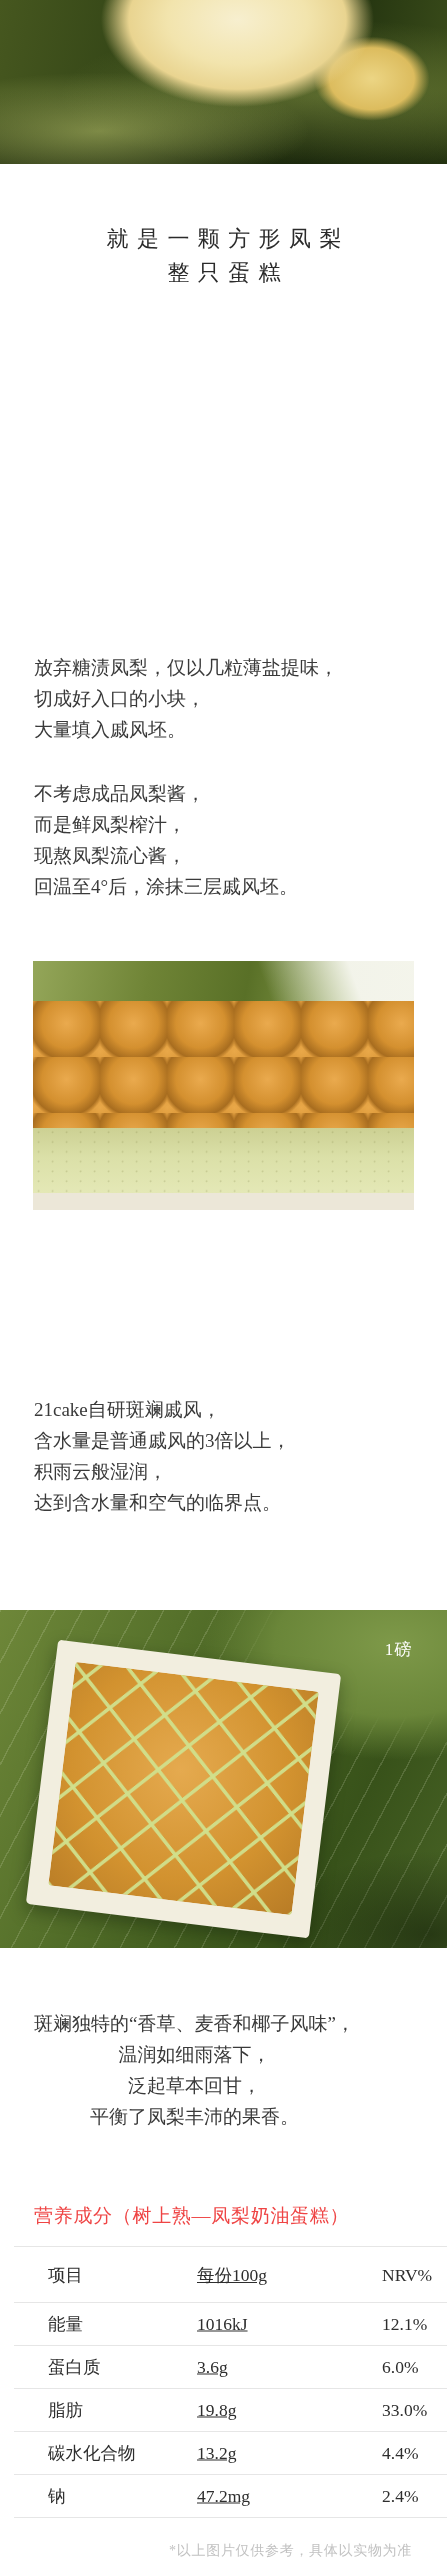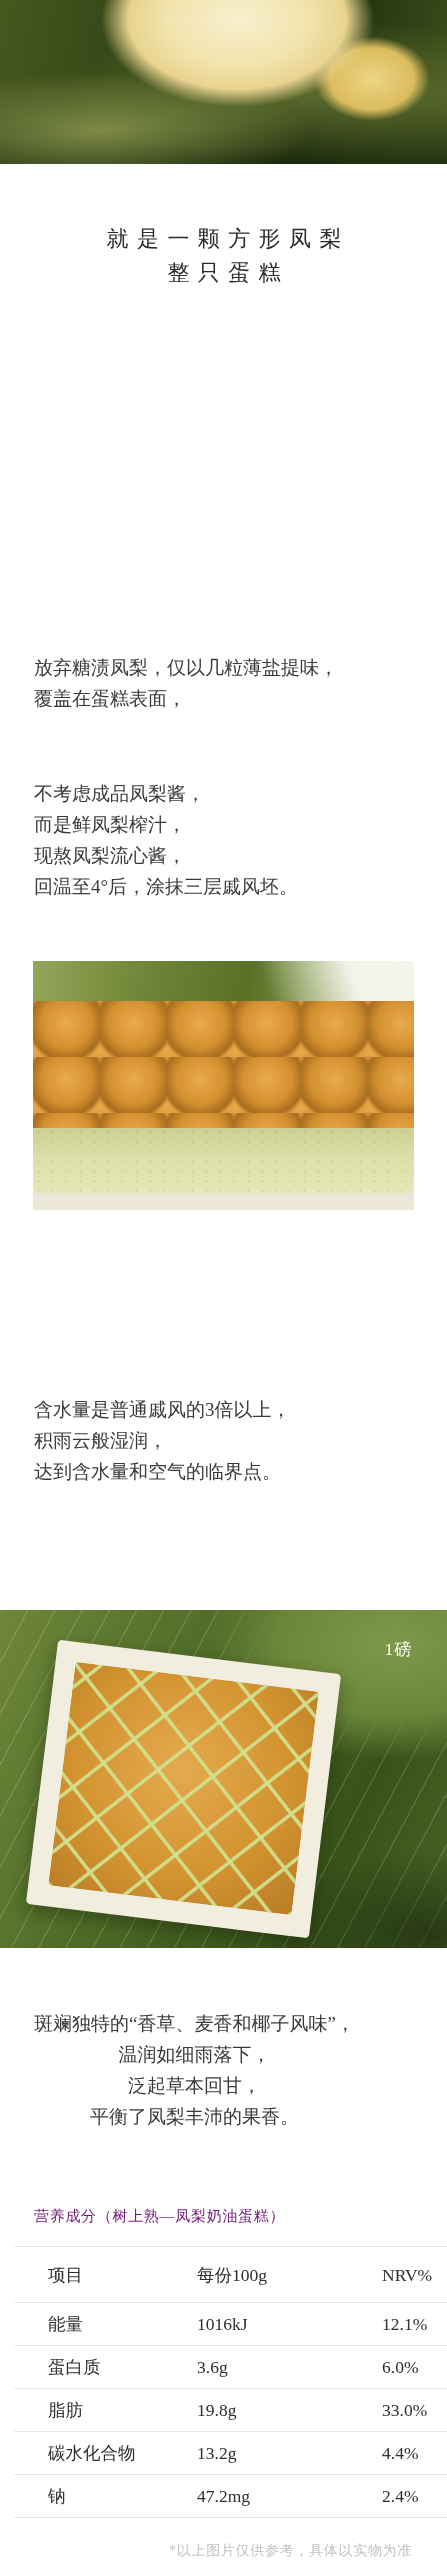--- a/index.html
+++ b/index.html
@@ -84,30 +84,30 @@
   
   .headline { position:absolute; left:0; top:222px; width:448px; text-align:center;
     color:#2b2b2b; font-size:22px; line-height:34px; letter-spacing:8.4px; padding-left:8.4px; }
   .para { position:absolute; left:34px; color:#3a3a3a; font-size:19px; line-height:31px; }
   #para1 { top:652px; }
   #para2 { top:778px; }
   #para3 { top:1268px; }
   #para4 { top:1394px; }
   #para5 { top:2008px;text-align:center; }
 
-  .nutrition-title { position:absolute; left:34px; top:2203px; color:#701a75;
-    font-size:15px; line-height:26.6px; letter-spacing:0.7px; }
+  .nutrition-title { position:absolute; left:34px; top:2203px; color:#ef4444;
+    font-size:19px; line-height:26.6px; letter-spacing:0.7px; }
 
   .ntable { position:absolute; left:14px; top:2246px; width:448px; border-top:0.7px solid #e6e6e6; }
   .nrow { position:relative; width:448px; height:43px; border-bottom:0.7px solid #e6e6e6;
     font-size:17.5px; color:#2e2e2e; }
   .nrow.nhead { height:56px; }
   .ncell { position:absolute; top:50%; transform:translateY(-50%); white-space:nowrap; }
   .c-item { left:34px; }
-  .c-per  { left:183px; }
+  .c-per  { left:183px;text-decoration:underline; }
   .c-nrv  { left:368px; }
 
   .footnote { position:absolute; right:36px; top:2542px; color:#c2c2c2;
     font-size:14px; letter-spacing:0.7px;text-align:center; }
 </style>
 </head>
 <body>
 
 <div id="page">
 
@@ -115,39 +115,41 @@
 
   <div class="headline">
     <div>就是一颗方形凤梨</div>
     <div>整只蛋糕</div>
   </div>
 
   <div id="photo2" class="photo"></div>
 
   <div id="para1" class="para">
     <div>放弃糖渍凤梨，仅以几粒薄盐提味，</div>
-    <div>覆盖在蛋糕表面，</div>
+    <div>切成好入口的小块，</div>
+    <div>大量填入戚风坯。</div>
   </div>
 
   <div id="para2" class="para">
     <div>不考虑成品凤梨酱，</div>
     <div>而是鲜凤梨榨汁，</div>
     <div>现熬凤梨流心酱，</div>
     <div>回温至4°后，涂抹三层戚风坯。</div>
   </div>
 
   <div id="photo3" class="photo">
     <div class="p3-sky"></div>
     <div class="p3-bumps"></div>
     <div class="p3-sponge"></div>
     <div class="p3-floor"></div>
   </div>
 
 
   <div id="para4" class="para">
+    <div>21cake自研斑斓戚风，</div>
     <div>含水量是普通戚风的3倍以上，</div>
     <div>积雨云般湿润，</div>
     <div>达到含水量和空气的临界点。</div>
   </div>
 
   <div id="photo4" class="photo">
     <div class="cake">
       <div class="cake-top"></div>
     </div>
     <div class="weight-badge">1磅</div>

